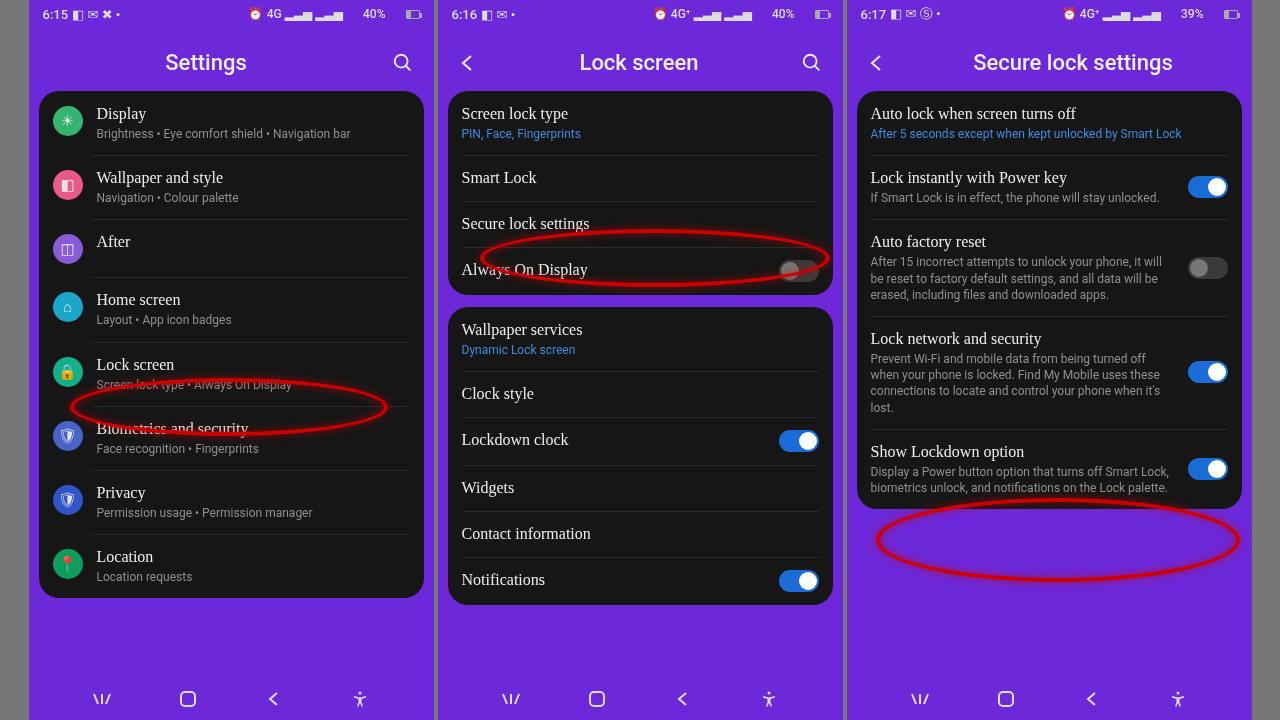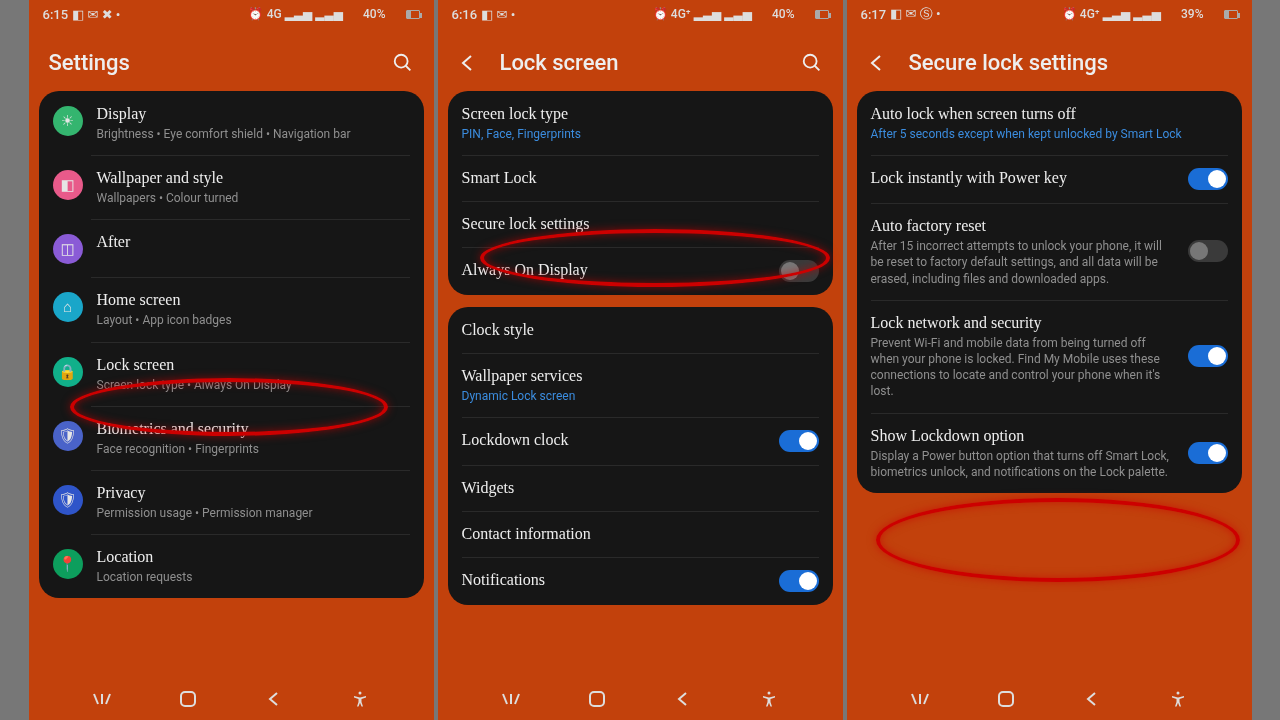--- a/index.html
+++ b/index.html
@@ -13,21 +13,21 @@
     align-items: flex-start;
     overflow: hidden;
   }
   .phones {
     display: flex;
     gap: 0;
   }
   .phone {
     width: 405px;
     height: 720px;
-    background: #c2410c;
+    background: #6d28d9;
     color: #e6e6e6;
     display: flex;
     flex-direction: column;
     position: relative;
     flex-shrink: 0;
     margin: 0 2px;
   }
   .status-bar {
     height: 28px;
     display: flex;
@@ -37,21 +37,22 @@
     font-size: 13px;
     color: #ddd;
     font-weight: 500;
   }
   .status-left, .status-right { display: flex; align-items: center; gap: 4px; }
   .status-right { gap: 20px; font-size: 12px; }
   .header {
     display: flex;
     align-items: center;
     padding: 22px 20px 16px 20px;
-    gap: 22px;
+    gap: 28px;
+    text-align: center;
   }
   .header .title {
     font-size: 22px;
     font-weight: 500;
     color: #eee;
     flex: 1;
   }
   .back-btn, .search-btn {
     color: #eee;
     cursor: pointer;
@@ -174,21 +175,21 @@
             <div class="icon-circle" style="background:#34b56f">☀</div>
             <div class="row-text">
               <div class="row-title">Display</div>
               <div class="row-sub">Brightness  •  Eye comfort shield  •  Navigation bar</div>
             </div>
           </div>
           <div class="row">
             <div class="icon-circle" style="background:#e85a8a">◧</div>
             <div class="row-text">
               <div class="row-title">Wallpaper and style</div>
-              <div class="row-sub">Wallpapers  •  Colour turned</div>
+              <div class="row-sub">Navigation  •  Colour palette</div>
             </div>
           </div>
           <div class="row">
             <div class="icon-circle" style="background:#8a5bd6">◫</div>
             <div class="row-text">
               <div class="row-title">After</div>
             </div>
           </div>
           <div class="row">
             <div class="icon-circle" style="background:#1aa6c9">⌂</div>
@@ -301,27 +302,27 @@
           <div class="row noicon">
             <div class="row-text">
               <div class="row-title">Always On Display</div>
             </div>
             <div class="toggle offdark"></div>
           </div>
         </div>
       <div class="card" id="lock-group2" style="margin-bottom:0">
           <div class="row noicon">
             <div class="row-text">
-              <div class="row-title">Clock style</div>
-            </div>
-          </div>
-          <div class="row noicon">
-            <div class="row-text">
               <div class="row-title">Wallpaper services</div>
               <div class="row-sub blue">Dynamic Lock screen</div>
+            </div>
+          </div>
+          <div class="row noicon">
+            <div class="row-text">
+              <div class="row-title">Clock style</div>
             </div>
           </div>
           <div class="row noicon">
             <div class="row-text">
               <div class="row-title">Lockdown clock</div>
             </div>
             <div class="toggle on"></div>
           </div>
           <div class="row noicon">
             <div class="row-text">
@@ -392,20 +393,21 @@
       <div class="card" id="secure-list">
           <div class="row noicon">
             <div class="row-text">
               <div class="row-title">Auto lock when screen turns off</div>
               <div class="row-sub blue">After 5 seconds except when kept unlocked by Smart Lock</div>
             </div>
           </div>
           <div class="row noicon">
             <div class="row-text">
               <div class="row-title">Lock instantly with Power key</div>
+              <div class="row-sub">If Smart Lock is in effect, the phone will stay unlocked.</div>
             </div>
             <div class="toggle on"></div>
           </div>
           <div class="row noicon">
             <div class="row-text">
               <div class="row-title">Auto factory reset</div>
               <div class="row-sub">After 15 incorrect attempts to unlock your phone, it will be reset to factory default settings, and all data will be erased, including files and downloaded apps.</div>
             </div>
             <div class="toggle offdark"></div>
           </div>

